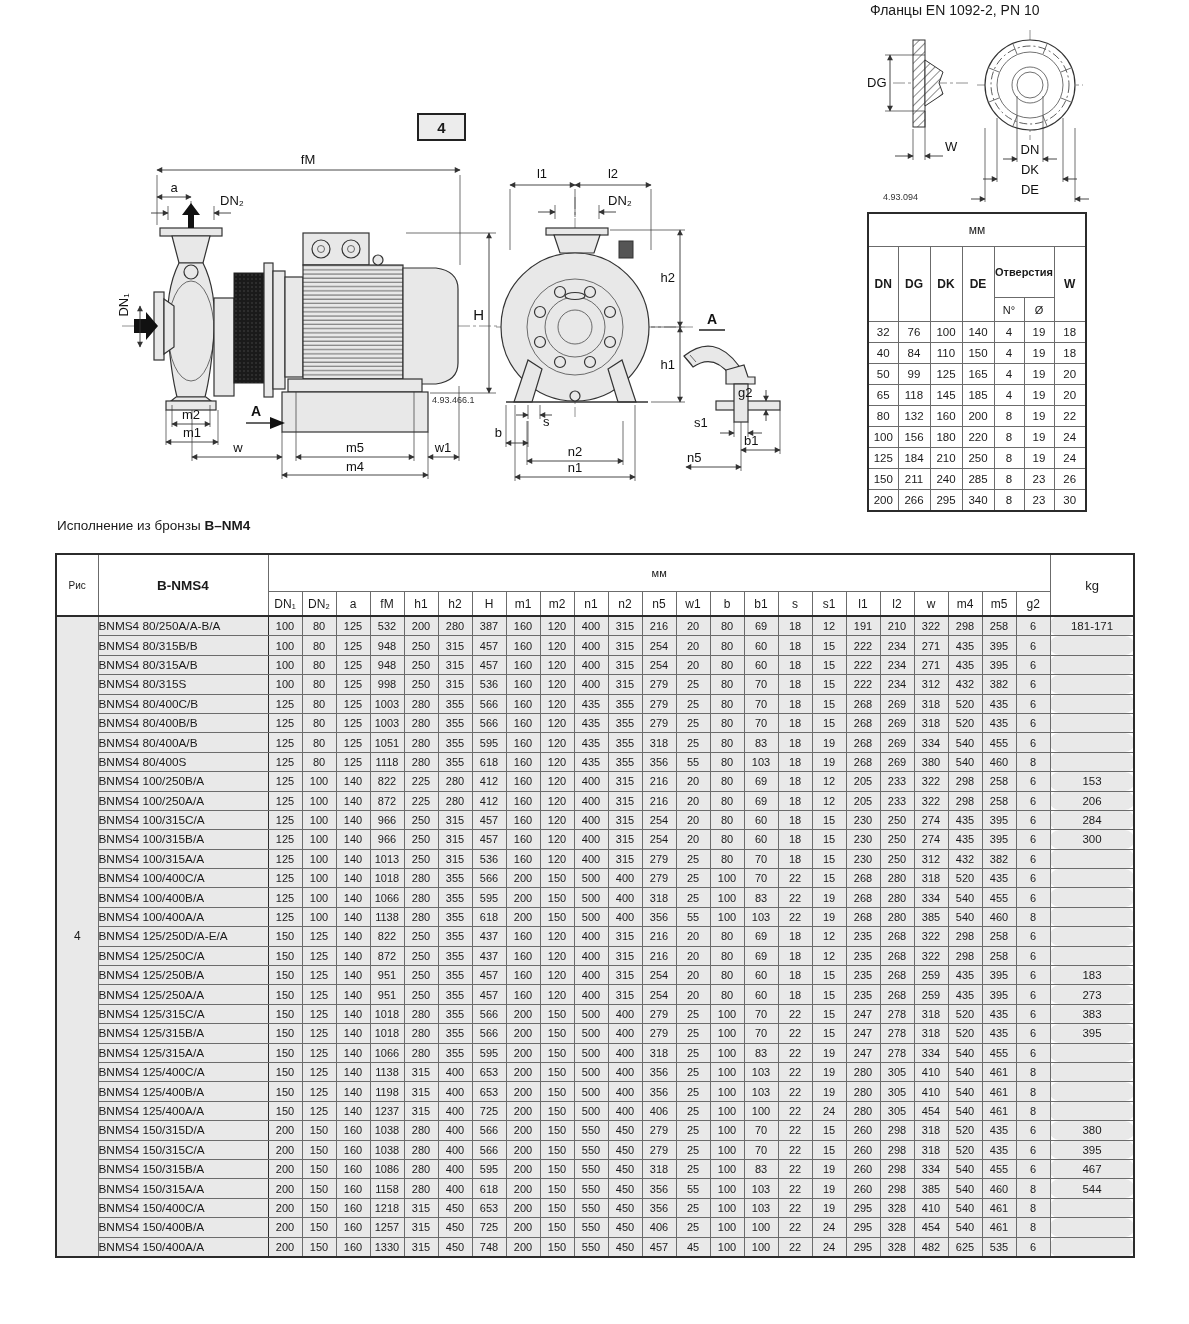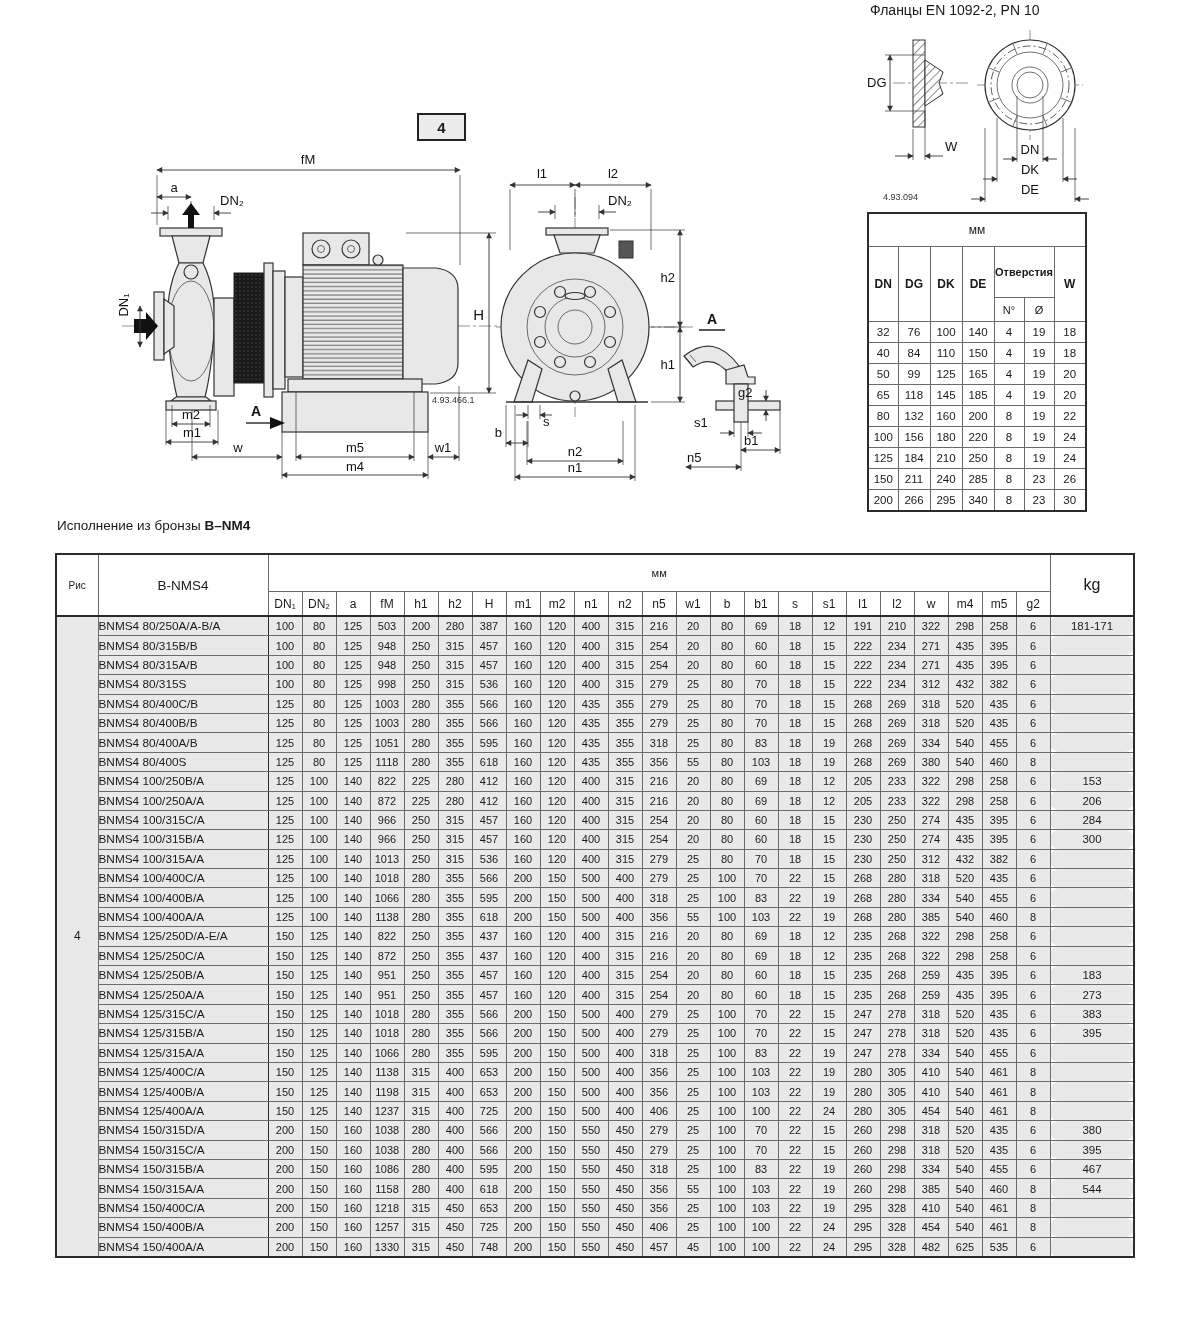--- a/index.html
+++ b/index.html
@@ -34,23 +34,23 @@
   .flg .mainrow th{height:50px;font-weight:bold;}
 
   
   table.dims{border-collapse:collapse;table-layout:fixed;width:1080px;border:2px solid #2b2b2b;}
   .dims th,.dims td{border:1px solid #6b6b6b;text-align:center;padding:0;overflow:hidden;white-space:nowrap;}
   .dims thead th{background:#fff;font-weight:normal;}
   .dims thead tr.r1 th{height:36px;}
   .dims thead tr.r2 th{height:23px;font-size:12px;}
   .dims thead{border-bottom:2px solid #2b2b2b;}
   .dims .figh{font-size:10px;}
-  .dims .modelh{font-weight:normal;font-size:13.5px;}
+  .dims .modelh{font-weight:bold;font-size:13.5px;}
   .dims .unith{font-size:11px;}
-  .dims .kgh{font-size:16px;margin-top:16px;}
+  .dims .kgh{font-size:13px;margin-top:16px;}
   .dims tbody td{background:#e9e9e9;font-size:11px;height:18.4px;}
   .dims td.model-cell{text-align:left;font-size:11.8px;border-right:1.5px solid #2b2b2b;}
   .dims td.kg-cell{font-size:11.5px;border-left:1.5px solid #2b2b2b;border-radius:9px;}
   .dims #fig-cell{font-size:12px;background:#e9e9e9;}
 </style>
 </head>
 <body>
 
 <div class="abs figbox" style="left:417px;top:113px;">4</div>
 
@@ -438,21 +438,21 @@
         <th>g2</th>
       </tr>
   </thead>
   <tbody id="main-tbody">
       <tr>
         <td rowspan="33" id="fig-cell">4</td>
         <td class="model-cell">BNMS4 80/250A/A-B/A</td>
         <td>100</td>
         <td>80</td>
         <td>125</td>
-        <td>503</td>
+        <td>532</td>
         <td>200</td>
         <td>280</td>
         <td>387</td>
         <td>160</td>
         <td>120</td>
         <td>400</td>
         <td>315</td>
         <td>216</td>
         <td>20</td>
         <td>80</td>

